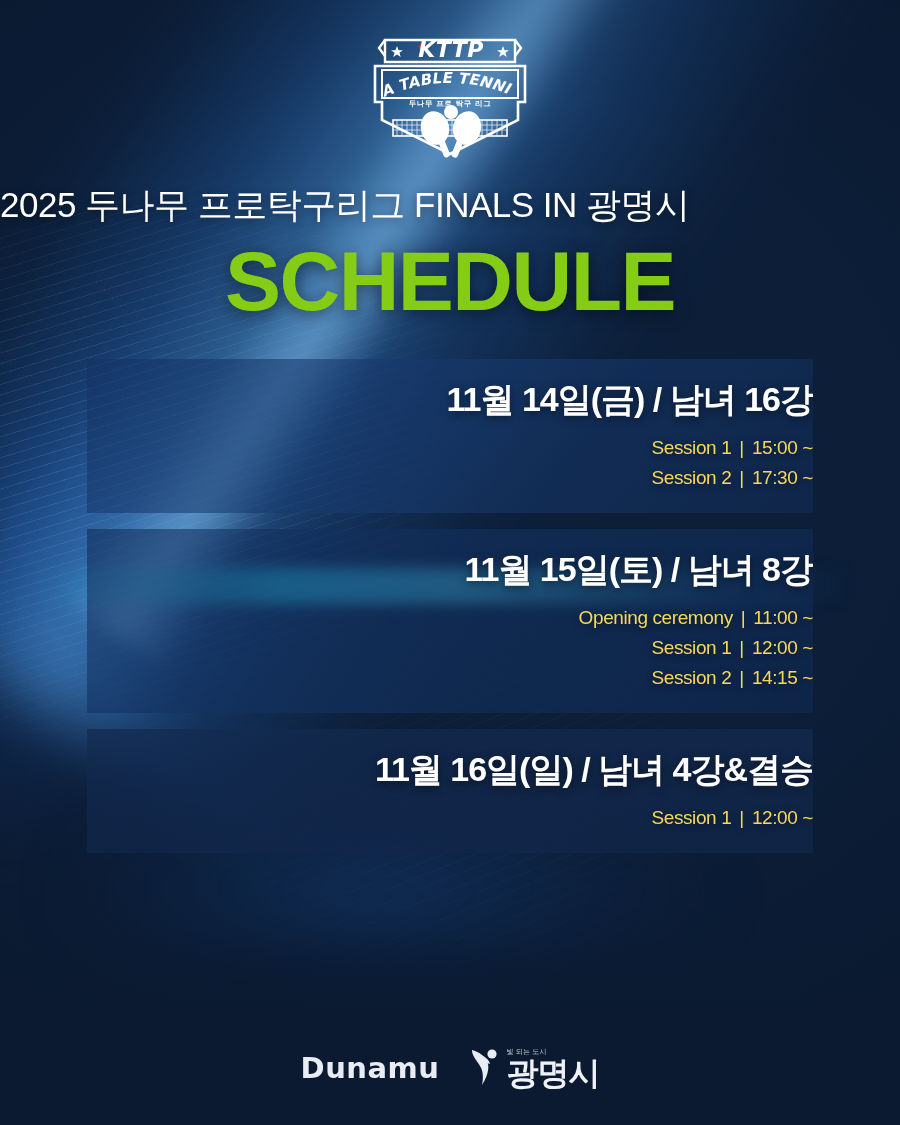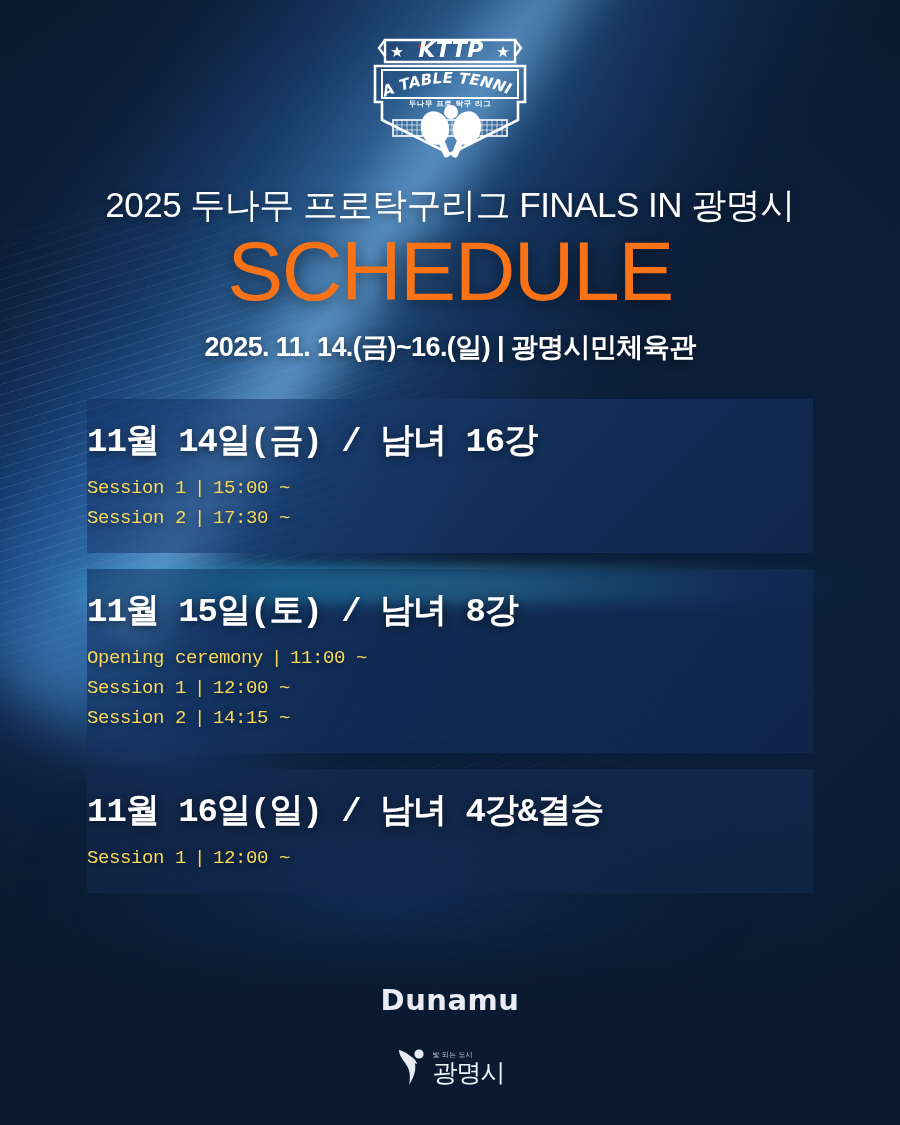--- a/index.html
+++ b/index.html
@@ -123,59 +123,57 @@
 
   
   .logo-wrap {
     display: flex; justify-content: center;
     padding-top: 26px;
   }
   .logo { width: 178px; height: 140px; display:block; }
 
   
   .event-title {
-    text-align: center;
     color: #ffffff;
     font-size: 35px;
     font-weight: 500;
     letter-spacing: -0.5px;
     margin-top: 16px;
     text-shadow: 0 2px 10px rgba(0,0,0,.45);
   }
   .schedule-word {
     text-align: center;
-    color: #f97316;
+    color: #84cc16;
     font-size: 84px;
-    font-weight: 400;
+    font-weight: 700;
     letter-spacing: -1.5px;
     line-height: 1.02;
-    margin-top: 0;
+    margin-top: 10px;
     text-shadow: 0 3px 16px rgba(0,0,0,.5);
   }
   .date-line {
     text-align: center;
     color: #ffffff;
     font-size: 27px;
     font-weight: 600;
     letter-spacing: -0.6px;
     margin-top: 14px;
     text-shadow: 0 2px 10px rgba(0,0,0,.5);
   }
 
   
   .cards { margin-top: 34px; }
   .card {
     position: relative;
     width: 726px;
     margin: 0 auto 16px auto;
     padding: 18px 0 20px 0;
     background: linear-gradient(180deg, rgba(22,48,92,0.62) 0%, rgba(18,42,84,0.50) 100%);
-    text-align: left;
+    text-align: right;
     overflow: hidden;
-    font-family: Liberation Mono, monospace;
   }
   .card.c1 { background: linear-gradient(135deg, rgba(20,50,100,0.58) 0%, rgba(24,60,115,0.52) 55%, rgba(18,44,86,0.58) 100%); }
   .card.c2 { background: linear-gradient(135deg, rgba(14,40,84,0.55) 0%, rgba(20,54,106,0.48) 50%, rgba(16,42,86,0.58) 100%); }
   .card.c3 { background: linear-gradient(180deg, rgba(19,42,80,0.72) 0%, rgba(17,38,74,0.72) 100%); }
 
   .card-title {
     color: #ffffff;
     font-size: 34px;
     font-weight: 700;
     letter-spacing: -1px;
@@ -194,21 +192,20 @@
 
   
   .footer {
     position: absolute;
     left: 0; right: 0; bottom: 36px;
     display: flex;
     align-items: center;
     justify-content: center;
     gap: 30px;
     z-index: 6;
-    flex-direction: column;
   }
   .dunamu {
     color: #e9edf3;
     font-size: 29px;
     font-weight: 700;
     letter-spacing: 0.5px;
     font-family: "DejaVu Sans", sans-serif;
   }
   .gm-logo { display: flex; align-items: center; gap: 7px; }
   .gm-mark { width: 30px; height: 42px; display: block; }
@@ -216,22 +213,22 @@
   .gm-small {
     color: #c9d2dd;
     font-size: 7px;
     letter-spacing: 0.2px;
     line-height: 1;
     margin-bottom: 2px;
     white-space: nowrap;
   }
   .gm-big {
     color: #eef2f7;
-    font-size: 25px;
-    font-weight: 400;
+    font-size: 32px;
+    font-weight: 700;
     letter-spacing: -1px;
     line-height: 1;
   }
 </style>
 </head>
 <body>
 
 <div class="poster">
 
   <div class="bg-base"></div>
@@ -308,21 +305,20 @@
         <g>
           <ellipse cx="106" cy="102" rx="14" ry="17" fill="#ffffff" transform="rotate(14 106 102)"></ellipse>
           <rect x="94" y="114" width="6.5" height="18" rx="3" fill="#ffffff" transform="rotate(22 97 120)"></rect>
         </g>
         <circle cx="90" cy="86" r="7" fill="#ffffff"></circle>
       </svg>
     </div>
 
     <div class="event-title">2025 두나무 프로탁구리그 FINALS IN 광명시</div>
     <div class="schedule-word">SCHEDULE</div>
-    <div class="date-line">2025. 11. 14.(금)~16.(일) | 광명시민체육관</div>
 
     <div class="cards">
 
       <div class="card c1">
         <div class="card-title">11월 14일(금) / 남녀 16강</div>
         <div class="row">
           <span>Session 1</span><span class="sep">|</span><span>15:00 ~</span>
         </div>
         <div class="row">
           <span>Session 2</span><span class="sep">|</span><span>17:30 ~</span>

